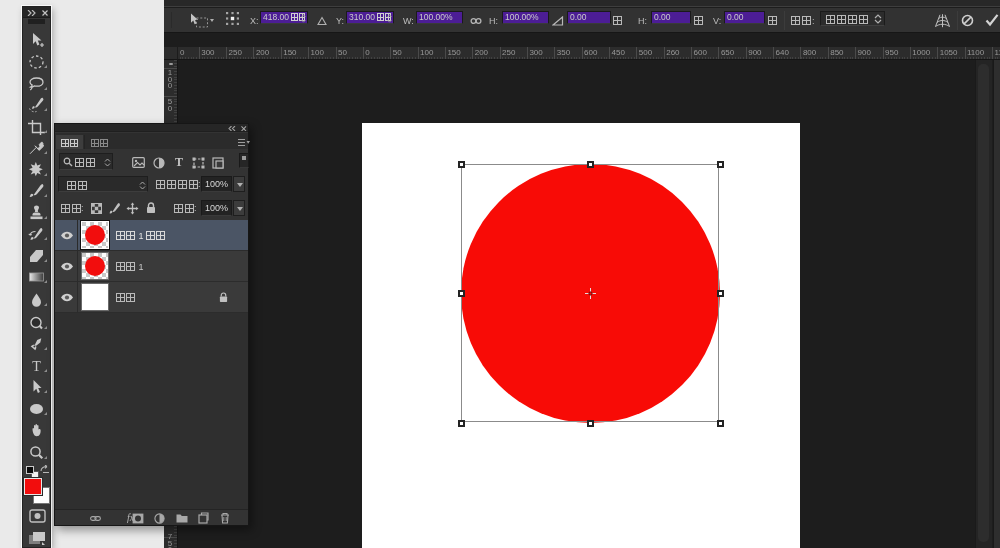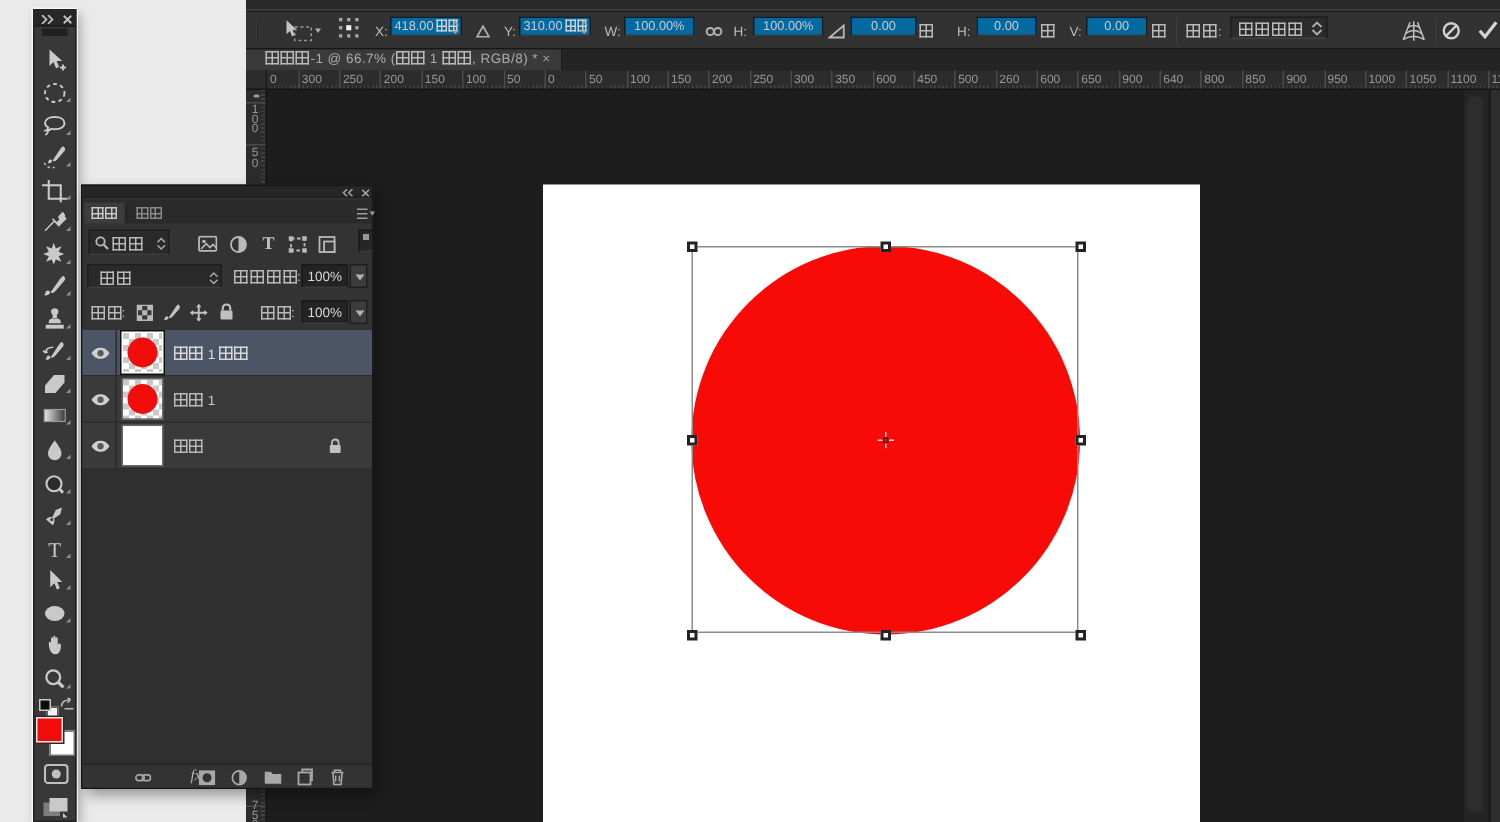--- a/index.html
+++ b/index.html
@@ -19,23 +19,23 @@
   linear-gradient(var(--c),var(--c)) 50% 0/1px 100% no-repeat;}
 .cj.b{--c:#d8d8d8;}
 .cj.dim{--c:#8a8a8a;}
 .cj.s7{width:8px;height:8px;}
 
 #win{position:absolute;left:164px;top:0;width:836px;height:548px;background:#1d1d1d;}
 #topstrip{position:absolute;left:0;top:0;width:836px;height:7px;background:#282828;border-bottom:1px solid #3e3e3e;}
 #optbar{position:absolute;left:0;top:8px;width:836px;height:25px;background:#323232;border-bottom:1px solid #161616;
  color:#bcbcbc;font-size:9px;}
 #optbar .lbl{position:absolute;top:8px;}
-#optbar .well{position:absolute;top:3px;height:13px;background:#0369a1;border:1px solid #1a1a1a;
+#optbar .well{position:absolute;top:3px;height:13px;background:#4c1d95;border:1px solid #1a1a1a;
  border-bottom-color:#3a3a3a;color:#cbcbcb;font-size:8.5px;line-height:11px;padding:0 2px;
- white-space:nowrap;overflow:hidden;text-align:center;}
+ white-space:nowrap;overflow:hidden;}
 
 #tabbar{position:absolute;left:0;top:33px;width:836px;height:14px;background:#242424;}
 #doctab{position:absolute;left:0;top:0;width:211px;height:14px;background:#3a3a3a;
  border-right:1px solid #191919;color:#ababab;font-size:9px;line-height:13px;padding-left:13px;white-space:nowrap;letter-spacing:0.3px;}
 
 #hruler{position:absolute;left:0;top:47px;width:836px;height:13px;background:#2c2c2c;border-bottom:1px solid #151515;
  background-image:repeating-linear-gradient(to right,#414141 0 1px,transparent 1px 2.735px);
  background-size:100% 3px;background-repeat:no-repeat;background-position:1.9px 10px;}
 #hruler .tick{position:absolute;top:0;width:1px;height:12px;background:#4a4a4a;}
 #hruler .num{position:absolute;top:1px;font-size:8px;color:#989898;}
@@ -166,23 +166,20 @@
     </svg>
     <div class="abs" style="left:793px;top:3px;width:1px;height:19px;background:#272727;border-right:1px solid #3c3c3c;"></div>
     <svg class="abs" style="left:797px;top:6px" width="13" height="13" viewBox="0 0 13 13">
       <circle cx="6.5" cy="6.5" r="5" fill="none" stroke="#cfcfcf" stroke-width="1.6"></circle>
           <path d="M3.1 9.9 L9.9 3.1" stroke="#cfcfcf" stroke-width="1.6"></path>
     </svg>
     <svg class="abs" style="left:821px;top:5px" width="14" height="14" viewBox="0 0 14 14">
       <path d="M1.5 7.5 L5 11.5 L12.5 1.8" fill="none" stroke="#d4d4d4" stroke-width="2.2"></path>
     </svg>
   </div>
-  <div id="tabbar">
-        <div id="doctab"><span class="cj"></span><span class="cj"></span><span class="cj"></span>-1 @ 66.7% (<span class="cj"></span><span class="cj"></span> 1 <span class="cj"></span><span class="cj"></span>, RGB/8) * <span style="color:#9a9a9a">×</span></div>
-      </div>
   <div id="hruler">
     <i class="tick" style="left:7.3px"></i>
         <span class="num" style="left:16px">0</span>
     <i class="tick" style="left:34.7px"></i>
         <span class="num" style="left:37.2px">300</span>
     <i class="tick" style="left:62.1px"></i>
         <span class="num" style="left:64.6px">250</span>
     <i class="tick" style="left:89.4px"></i>
         <span class="num" style="left:91.9px">200</span>
     <i class="tick" style="left:116.8px"></i>

